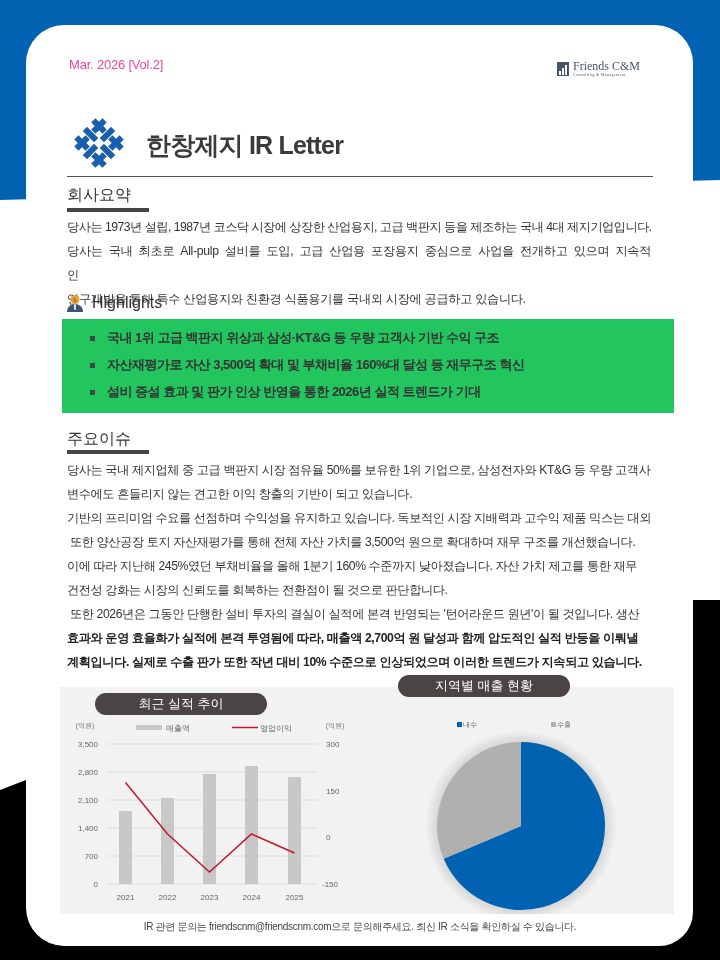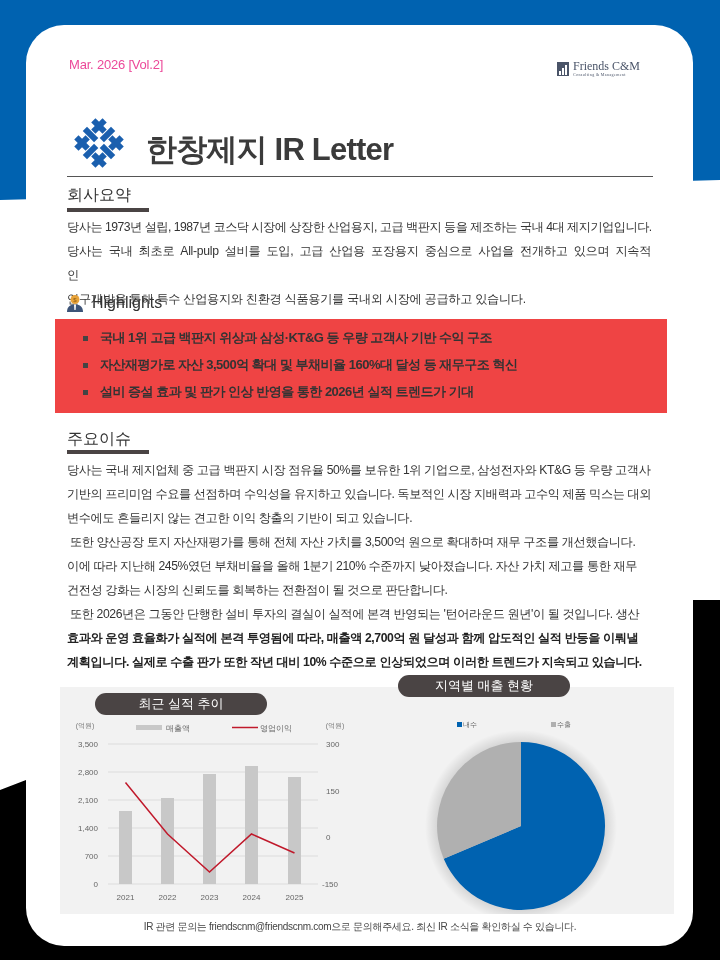--- a/index.html
+++ b/index.html
@@ -19,32 +19,32 @@
   .issue-date { position: absolute; left: 69px; top: 57px; font-size: 13px; color: #ec4899; letter-spacing: -0.2px; }
 
   .brand { position: absolute; left: 557px; top: 60px; display: flex; align-items: center; gap: 4px; }
   .brand-icon { width: 12px; height: 14px; background: #4a5468; position: relative; }
   .brand-icon i { position: absolute; bottom: 1px; width: 2px; background: #fff; }
   .brand-text { line-height: 1; color: #4a5468; }
   .brand-name { font-family: "Liberation Serif", serif; font-size: 12px; display: block; }
   .brand-sub { font-family: "Liberation Serif", serif; font-size: 4px; letter-spacing: 0.4px; display: block; margin-top: 1px; }
 
   .logo { position: absolute; left: 70px; top: 114px; width: 58px; height: 58px; }
-  .title { position: absolute; left: 146px; top: 129px; font-size: 31px; font-weight: bold; color: #3b3b3b; letter-spacing: -0.8px; }
+  .title { position: absolute; left: 146px; top: 129px; font-size: 25px; font-weight: bold; color: #3b3b3b; letter-spacing: -0.8px; }
   .title-rule { position: absolute; left: 67px; top: 176px; width: 586px; height: 1px; background: #555; }
 
   .sec-head { position: absolute; left: 67px; font-size: 16px; color: #333; }
   .sec-bar { position: absolute; left: 67px; width: 82px; height: 4px; background: #4a4444; }
 
   .para { position: absolute; left: 67px; width: 590px; font-size: 12.2px; line-height: 24px; color: #333; letter-spacing: -0.3px; }
   .para b { font-weight: bold; color: #222; }
 
   .hl-head { position: absolute; left: 66px; top: 294px; display: flex; align-items: center; gap: 8px; }
   .hl-title { font-size: 16px; color: #333; }
-  .hl-box { position: absolute; left: 55px; top: 319px; width: 612px; height: 94px; background: #ef4444; }
+  .hl-box { position: absolute; left: 62px; top: 319px; width: 612px; height: 94px; background: #22c55e; }
   .hl-item { position: absolute; left: 28px; font-size: 13px; font-weight: bold; color: #333; letter-spacing: -0.5px; display: flex; align-items: center; }
   .hl-item .bullet { width: 5px; height: 5px; background: #444; margin-right: 12px; }
 
   .charts-box { position: absolute; left: 60px; top: 687px; width: 614px; height: 227px; background: #f2f2f2; }
   .pill { position: absolute; height: 22px; border-radius: 11px; background: #4a4444; color: #fff; font-size: 13px; text-align: center; line-height: 22px; }
 
   .footer { position: absolute; left: 0; width: 720px; top: 920px; text-align: center; font-size: 10px; color: #444; letter-spacing: -0.3px; }
 
   svg text { font-family: "Liberation Sans", "DejaVu Sans", sans-serif; }
 </style>
@@ -122,24 +122,24 @@
   <div class="hl-item" style="top:64px">
     <span class="bullet"></span>
     <span>설비 증설 효과 및 판가 인상 반영을 통한 2026년 실적 트렌드가 기대</span>
   </div>
 </div>
 
 <div class="sec-head" style="top:429px">주요이슈</div>
 <div class="sec-bar" style="top:450px"></div>
 <div class="para" style="top:458px; width:600px; letter-spacing:-0.4px">
   <div>당사는 국내 제지업체 중 고급 백판지 시장 점유율 50%를 보유한 1위 기업으로, 삼성전자와 KT&amp;G 등 우량 고객사</div>
+  <div>변수에도 흔들리지 않는 견고한 이익 창출의 기반이 되고 있습니다.</div>
   <div>기반의 프리미엄 수요를 선점하며 수익성을 유지하고 있습니다. 독보적인 시장 지배력과 고수익 제품 믹스는 대외</div>
-  <div>변수에도 흔들리지 않는 견고한 이익 창출의 기반이 되고 있습니다.</div>
   <div style="white-space:pre"> 또한 양산공장 토지 자산재평가를 통해 전체 자산 가치를 3,500억 원으로 확대하며 재무 구조를 개선했습니다.</div>
-  <div>이에 따라 지난해 245%였던 부채비율을 올해 1분기 210% 수준까지 낮아졌습니다. 자산 가치 제고를 통한 재무</div>
+  <div>이에 따라 지난해 245%였던 부채비율을 올해 1분기 160% 수준까지 낮아졌습니다. 자산 가치 제고를 통한 재무</div>
   <div>건전성 강화는 시장의 신뢰도를 회복하는 전환점이 될 것으로 판단합니다.</div>
   <div style="white-space:pre"> 또한 2026년은 그동안 단행한 설비 투자의 결실이 실적에 본격 반영되는 '턴어라운드 원년'이 될 것입니다. 생산</div>
   <div><b>효과와 운영 효율화가 실적에 본격 투영됨에 따라, 매출액 2,700억 원 달성과 함께 압도적인 실적 반등을 이뤄낼</b></div>
   <div><b>계획입니다. 실제로 수출 판가 또한 작년 대비 10% 수준으로 인상되었으며 이러한 트렌드가 지속되고 있습니다.</b></div>
 </div>
 
 <div class="charts-box"></div>
 <div class="pill" style="left:95px; top:693px; width:172px">최근 실적 추이</div>
 <div class="pill" style="left:398px; top:675px; width:172px">지역별 매출 현황</div>
 

